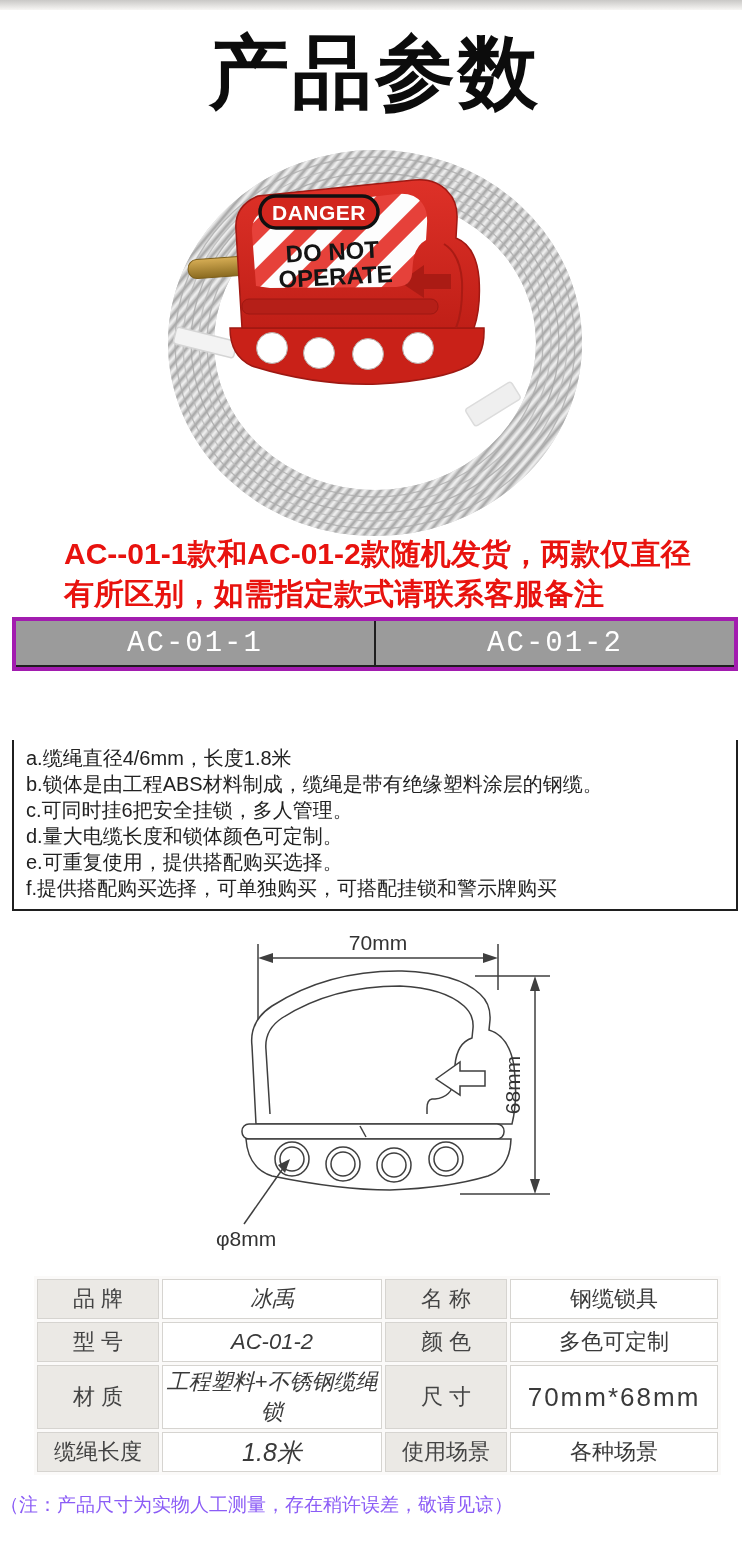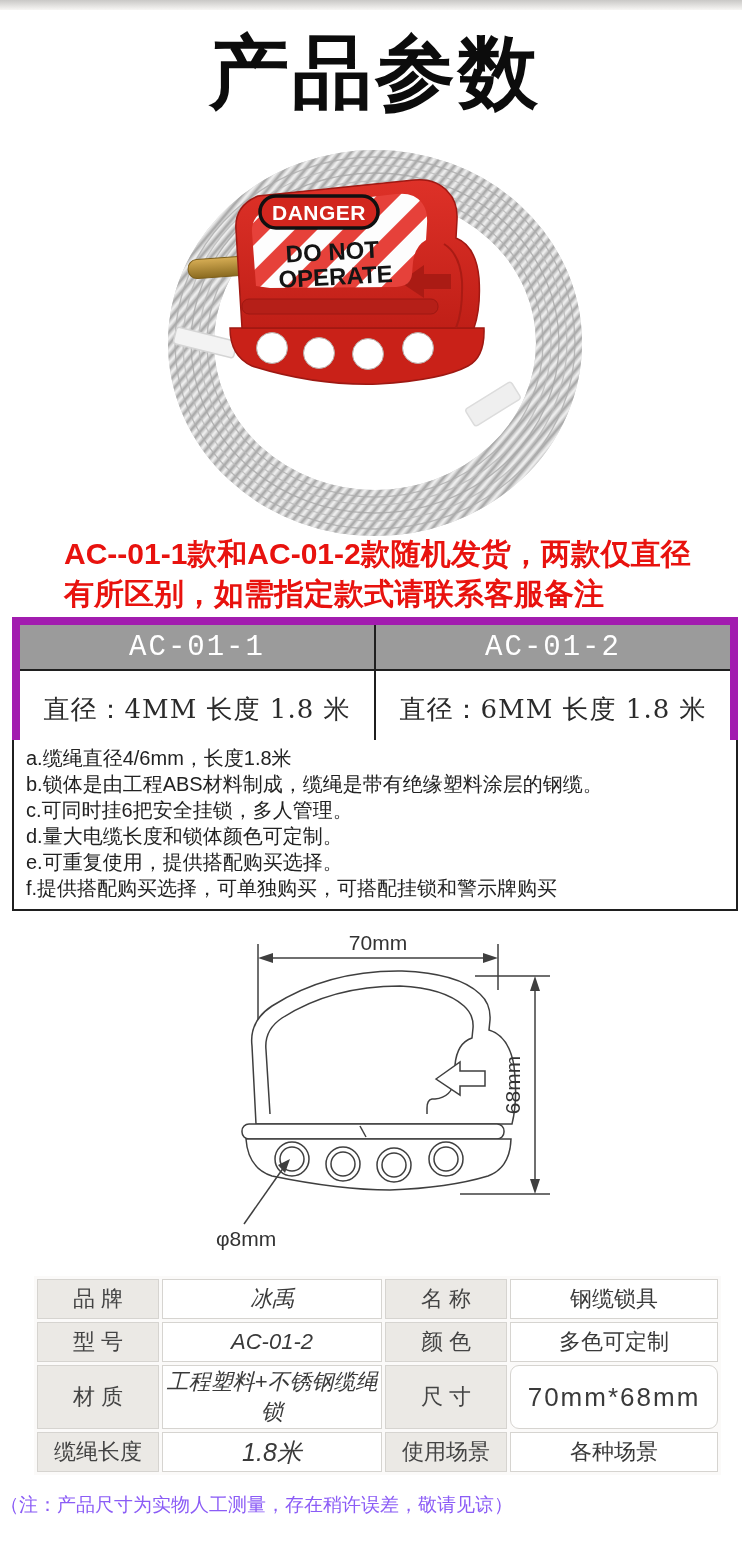--- a/index.html
+++ b/index.html
@@ -11,21 +11,21 @@
   
   .page-title{position:absolute;left:0;top:20px;width:750px;text-align:center;
     font-size:80px;font-weight:900;letter-spacing:3px;color:#0c0c0c;
     font-family:"Liberation Sans", sans-serif;}
   
   .photo-wrap{position:absolute;left:148px;top:136px;width:460px;height:400px;}
   
   .notice{position:absolute;left:64px;top:534px;width:640px;
     font-size:30px;line-height:40px;font-weight:bold;color:#e8120e;}
   
-  .model-table{position:absolute;left:12px;top:617px;width:726px;border:8px solid #a21caf;
+  .model-table{position:absolute;left:12px;top:617px;width:726px;border:4px solid #a21caf;
     box-sizing:border-box;background:#fff;}
   .mt-head{display:flex;height:44px;background:#9b9b9b;border-bottom:2px solid #1f1f1f;}
   .mt-head .cell{flex:1;display:flex;align-items:center;justify-content:center;
     color:#ffffff;font-size:29px;letter-spacing:2px;font-family:"Liberation Mono", monospace;}
   .mt-body{display:flex;height:77px;}
   .cell-l{border-right:2px solid #1f1f1f;}
   .mt-body .cell{flex:1;display:flex;align-items:center;justify-content:center;
     color:#2b2b2b;font-size:26px;letter-spacing:1px;font-family:"DejaVu Serif", serif;}
   
   .features{position:absolute;left:12px;top:740px;width:726px;box-sizing:border-box;
@@ -130,24 +130,20 @@
   <div class="notice">
     <div>AC--01-1款和AC-01-2款随机发货，两款仅直径</div>
     <div>有所区别，如需指定款式请联系客服备注</div>
   </div>
 
   <div class="model-table">
     <div class="mt-head">
       <div class="cell cell-l">AC-01-1</div>
       <div class="cell">AC-01-2</div>
     </div>
-    <div class="mt-body">
-      <div class="cell cell-l">直径：4MM 长度 1.8 米</div>
-      <div class="cell">直径：6MM 长度 1.8 米</div>
-    </div>
   </div>
 
   <div class="features">
     <div class="feat">a.缆绳直径4/6mm，长度1.8米</div>
     <div class="feat">b.锁体是由工程ABS材料制成，缆绳是带有绝缘塑料涂层的钢缆。</div>
     <div class="feat">c.可同时挂6把安全挂锁，多人管理。</div>
     <div class="feat">d.量大电缆长度和锁体颜色可定制。</div>
     <div class="feat">e.可重复使用，提供搭配购买选择。</div>
     <div class="feat">f.提供搭配购买选择，可单独购买，可搭配挂锁和警示牌购买</div>
   </div>
@@ -204,21 +200,21 @@
     <tr>
       <td class="lab">型 号</td>
       <td class="val1">AC-01-2</td>
       <td class="lab">颜 色</td>
       <td class="val2">多色可定制</td>
     </tr>
     <tr>
       <td class="lab">材 质</td>
       <td class="val1">工程塑料+不锈钢缆绳锁</td>
       <td class="lab">尺 寸</td>
-      <td class="val2" style="font-size:26px;letter-spacing:2px;border-radius:9px;">70mm*68mm</td>
+      <td class="val2" style="font-size:26px;letter-spacing:2px;">70mm*68mm</td>
     </tr>
     <tr>
       <td class="lab">缆绳长度</td>
       <td class="val1" style="font-size:25px;">1.8米</td>
       <td class="lab">使用场景</td>
       <td class="val2">各种场景</td>
     </tr>
   </tbody>
     </table>
 

